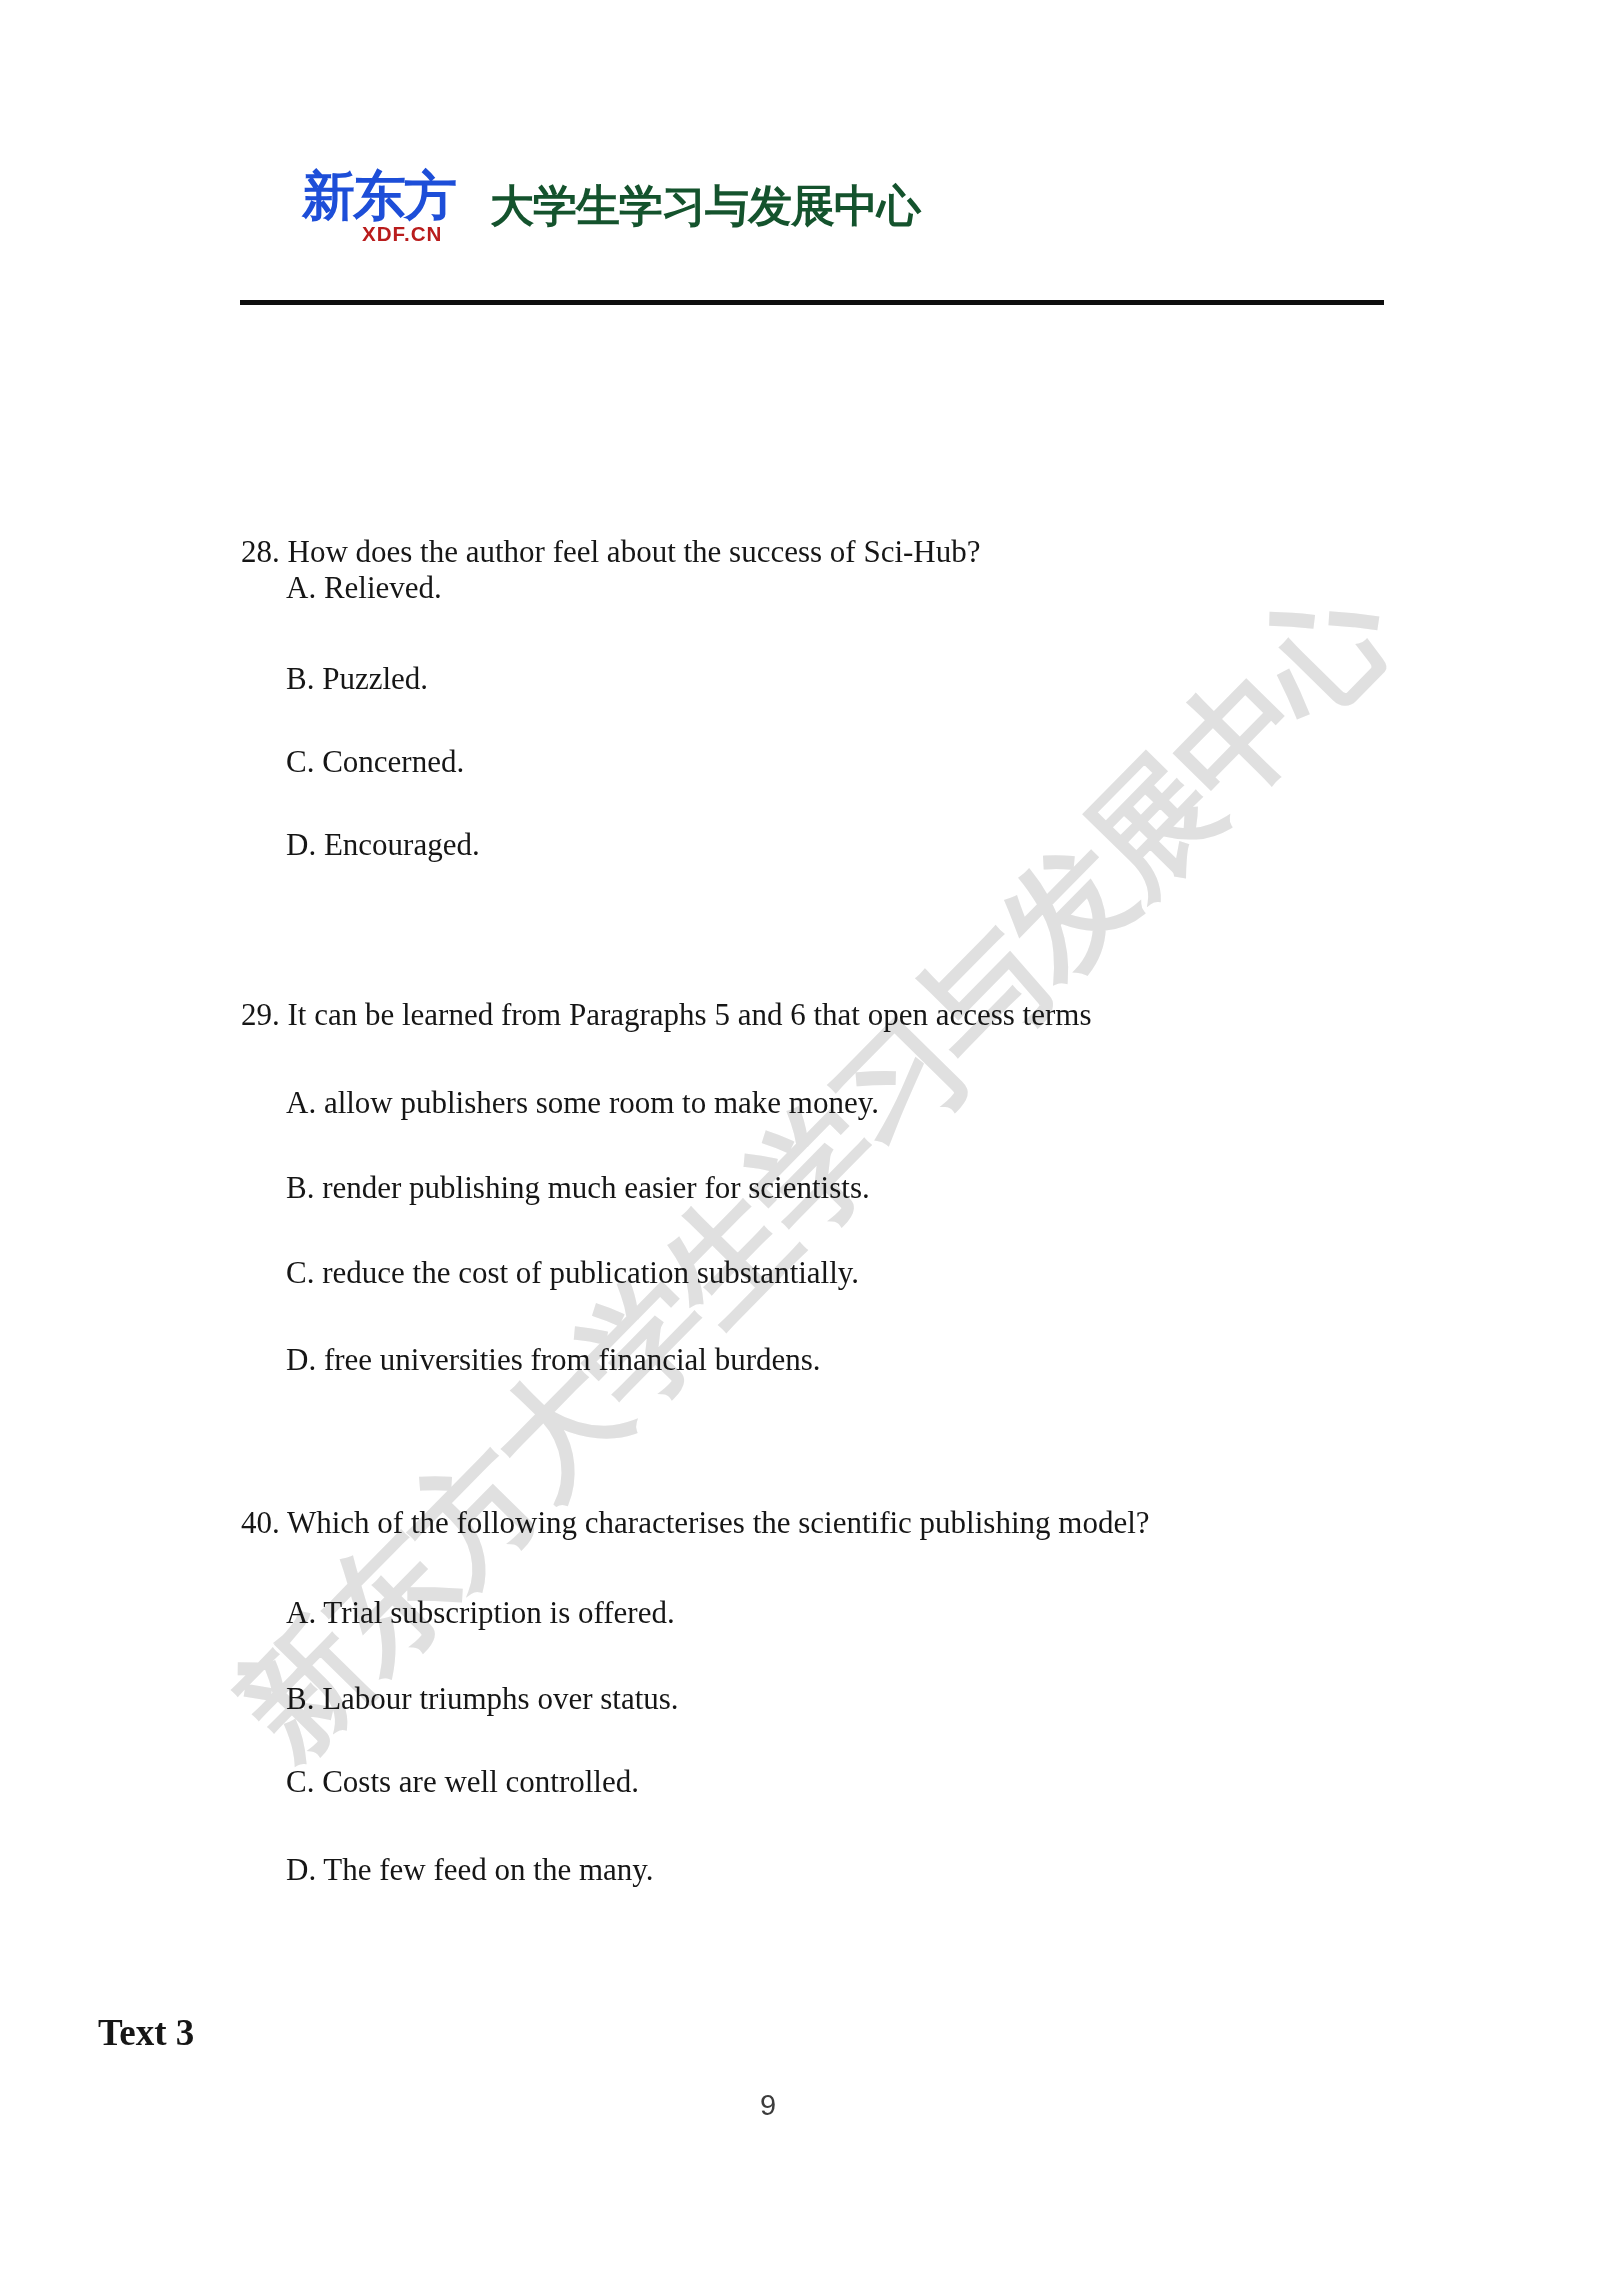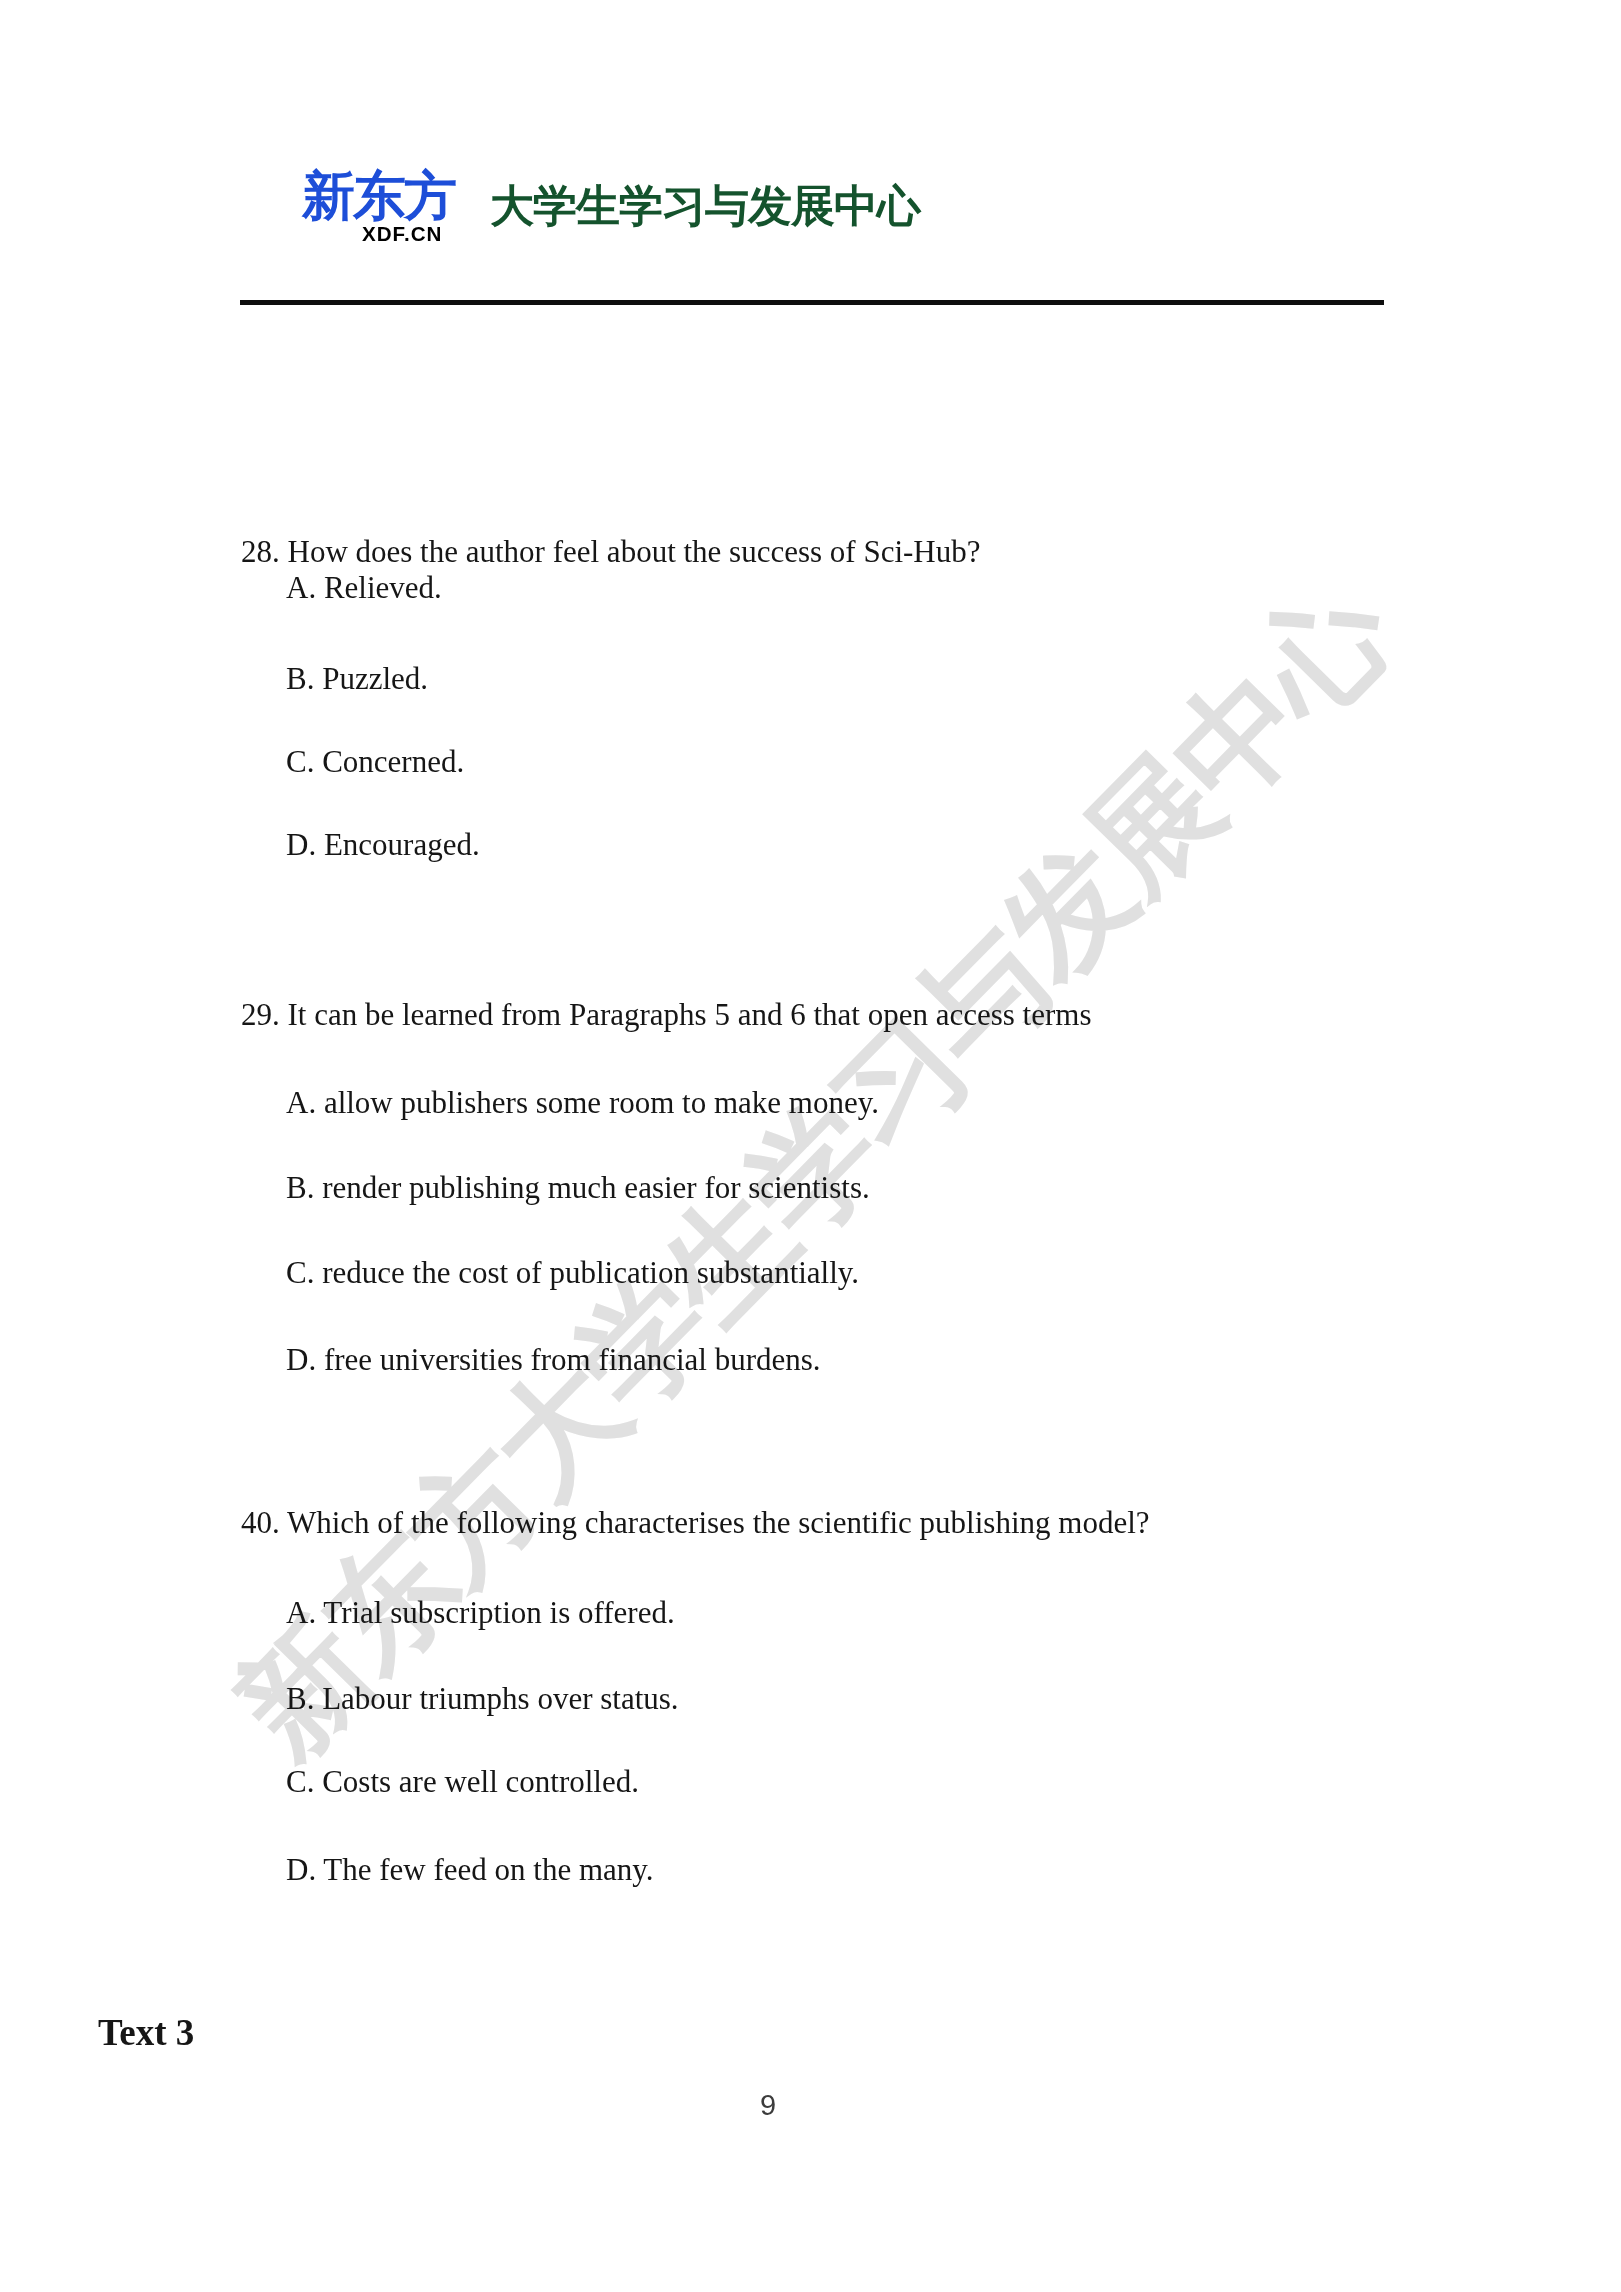--- a/index.html
+++ b/index.html
@@ -32,21 +32,21 @@
     font-family:"DejaVu Sans",sans-serif;
     font-weight:bold;font-size:53px;line-height:1;
     letter-spacing:-2px;
     color:#1d4ed8;z-index:2;white-space:nowrap;
   }
   .domain{
     position:absolute;left:362px;top:224px;
     font-family:"Liberation Sans","DejaVu Sans",sans-serif;
     font-weight:bold;font-size:20.6px;line-height:1;
     letter-spacing:1px;
-    color:#000000;z-index:2;white-space:nowrap;
+    color:#b91c1c;z-index:2;white-space:nowrap;
   }
   .org-name{
     position:absolutd;
     position:absolute;left:490px;top:184px;
     font-family:"DejaVu Sans",sans-serif;
     font-weight:bold;font-size:44px;line-height:1;
     letter-spacing:-1px;
     color:#14532d;z-index:2;white-space:nowrap;
   }
   .rule{

